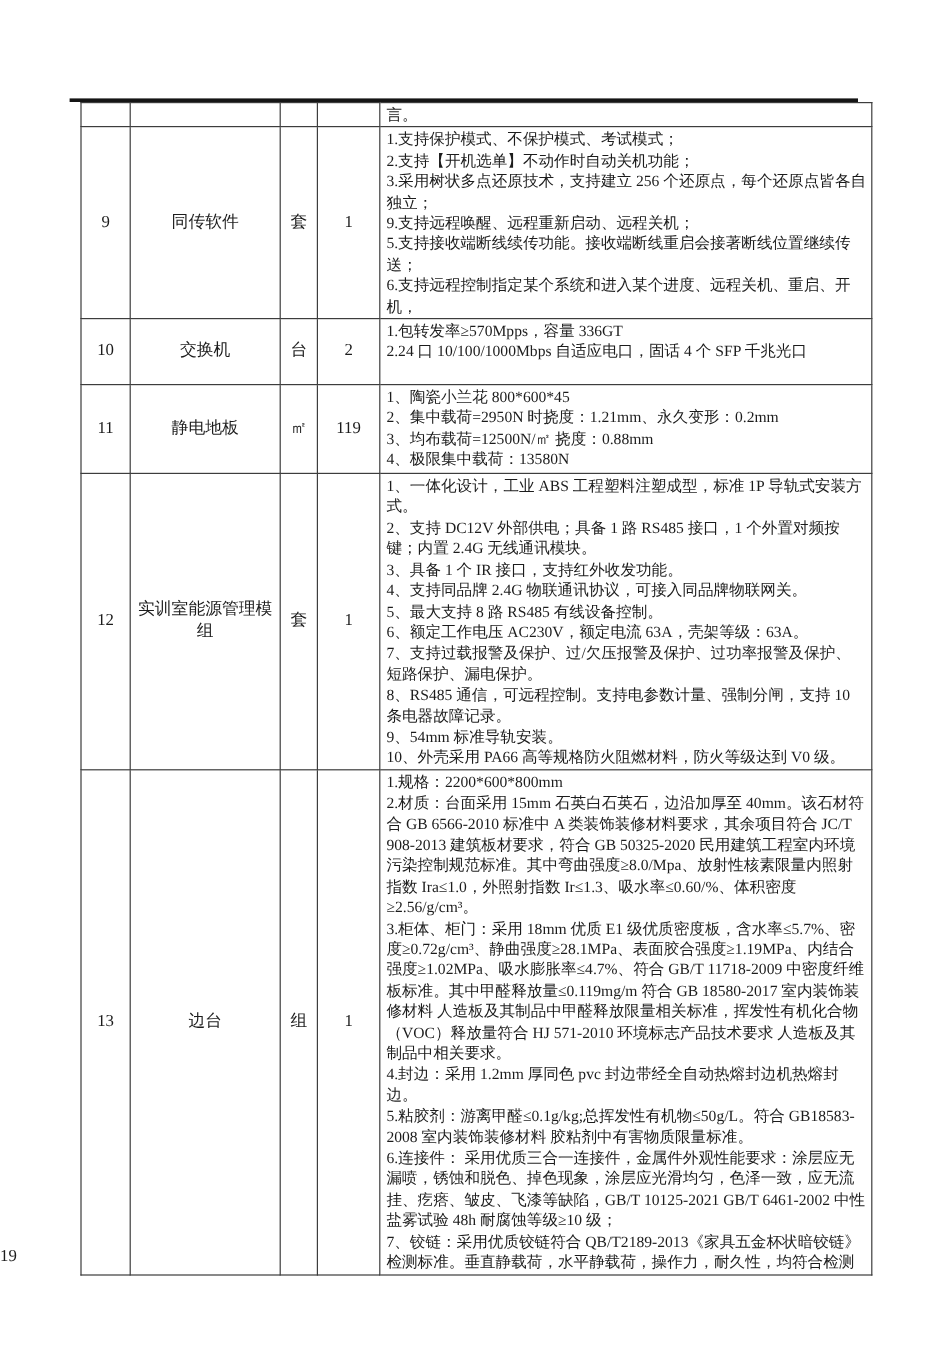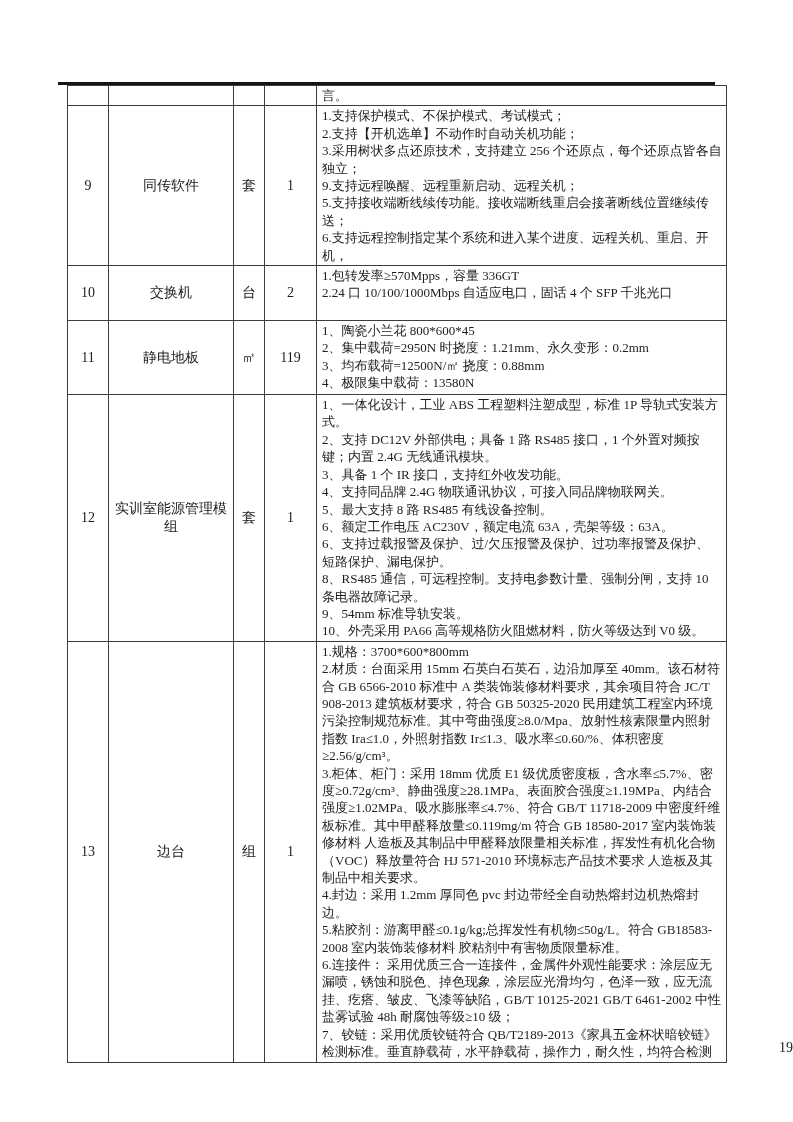--- a/index.html
+++ b/index.html
@@ -40,21 +40,21 @@
     font-size:13px;
     line-height:17.4px;
     padding:1px 4px 1px 5px;
     text-align:left;
   }
   td.spec p { margin:0; }
   .page-num {
     position:absolute;
     left:0; top:1040px;
     width:793px;
-    text-align:right;
+    text-align:left;
     font-size:14px;
   }
 </style>
 </head>
 <body>
 
 <div class="page">
   <div class="top-rule"></div>
 
   <table class="spec-table">
@@ -116,33 +116,33 @@
           <td class="c1">实训室能源管理模组</td>
           <td class="c2">套</td>
           <td class="c3">1</td>
           <td class="spec">
             <p>1、一体化设计，工业 ABS 工程塑料注塑成型，标准 1P 导轨式安装方式。</p>
             <p>2、支持 DC12V 外部供电；具备 1 路 RS485 接口，1 个外置对频按键；内置 2.4G 无线通讯模块。</p>
             <p>3、具备 1 个 IR 接口，支持红外收发功能。</p>
             <p>4、支持同品牌 2.4G 物联通讯协议，可接入同品牌物联网关。</p>
             <p>5、最大支持 8 路 RS485 有线设备控制。</p>
             <p>6、额定工作电压 AC230V，额定电流 63A，壳架等级：63A。</p>
-            <p>6、支持过载报警及保护、过/欠压报警及保护、过功率报警及保护、短路保护、漏电保护。</p>
+            <p>7、支持过载报警及保护、过/欠压报警及保护、过功率报警及保护、短路保护、漏电保护。</p>
             <p>8、RS485 通信，可远程控制。支持电参数计量、强制分闸，支持 10 条电器故障记录。</p>
             <p>9、54mm 标准导轨安装。</p>
             <p>10、外壳采用 PA66 高等规格防火阻燃材料，防火等级达到 V0 级。</p>
           </td>
         </tr>
         <tr style="height: 401px;">
           <td class="c0">13</td>
           <td class="c1">边台</td>
           <td class="c2">组</td>
           <td class="c3">1</td>
           <td class="spec">
-            <p>1.规格：3700*600*800mm</p>
+            <p>1.规格：2200*600*800mm</p>
             <p>2.材质：台面采用 15mm 石英白石英石，边沿加厚至 40mm。该石材符合 GB 6566-2010 标准中 A 类装饰装修材料要求，其余项目符合 JC/T 908-2013 建筑板材要求，符合 GB 50325-2020 民用建筑工程室内环境污染控制规范标准。其中弯曲强度≥8.0/Mpa、放射性核素限量内照射指数 Ira≤1.0，外照射指数 Ir≤1.3、吸水率≤0.60/%、体积密度≥2.56/g/cm³。</p>
             <p>3.柜体、柜门：采用 18mm 优质 E1 级优质密度板，含水率≤5.7%、密度≥0.72g/cm³、静曲强度≥28.1MPa、表面胶合强度≥1.19MPa、内结合强度≥1.02MPa、吸水膨胀率≤4.7%、符合 GB/T 11718-2009 中密度纤维板标准。其中甲醛释放量≤0.119mg/m 符合 GB 18580-2017 室内装饰装修材料 人造板及其制品中甲醛释放限量相关标准，挥发性有机化合物（VOC）释放量符合 HJ 571-2010 环境标志产品技术要求 人造板及其制品中相关要求。</p>
             <p>4.封边：采用 1.2mm 厚同色 pvc 封边带经全自动热熔封边机热熔封边。</p>
             <p>5.粘胶剂：游离甲醛≤0.1g/kg;总挥发性有机物≤50g/L。符合 GB18583-2008 室内装饰装修材料 胶粘剂中有害物质限量标准。</p>
             <p>6.连接件： 采用优质三合一连接件，金属件外观性能要求：涂层应无漏喷，锈蚀和脱色、掉色现象，涂层应光滑均匀，色泽一致，应无流挂、疙瘩、皱皮、飞漆等缺陷，GB/T 10125-2021 GB/T 6461-2002 中性盐雾试验 48h 耐腐蚀等级≥10 级；</p>
             <p>7、铰链：采用优质铰链符合 QB/T2189-2013《家具五金杯状暗铰链》检测标准。垂直静载荷，水平静载荷，操作力，耐久性，均符合检测</p>
           </td>
         </tr>
       </tbody>
   </table>

